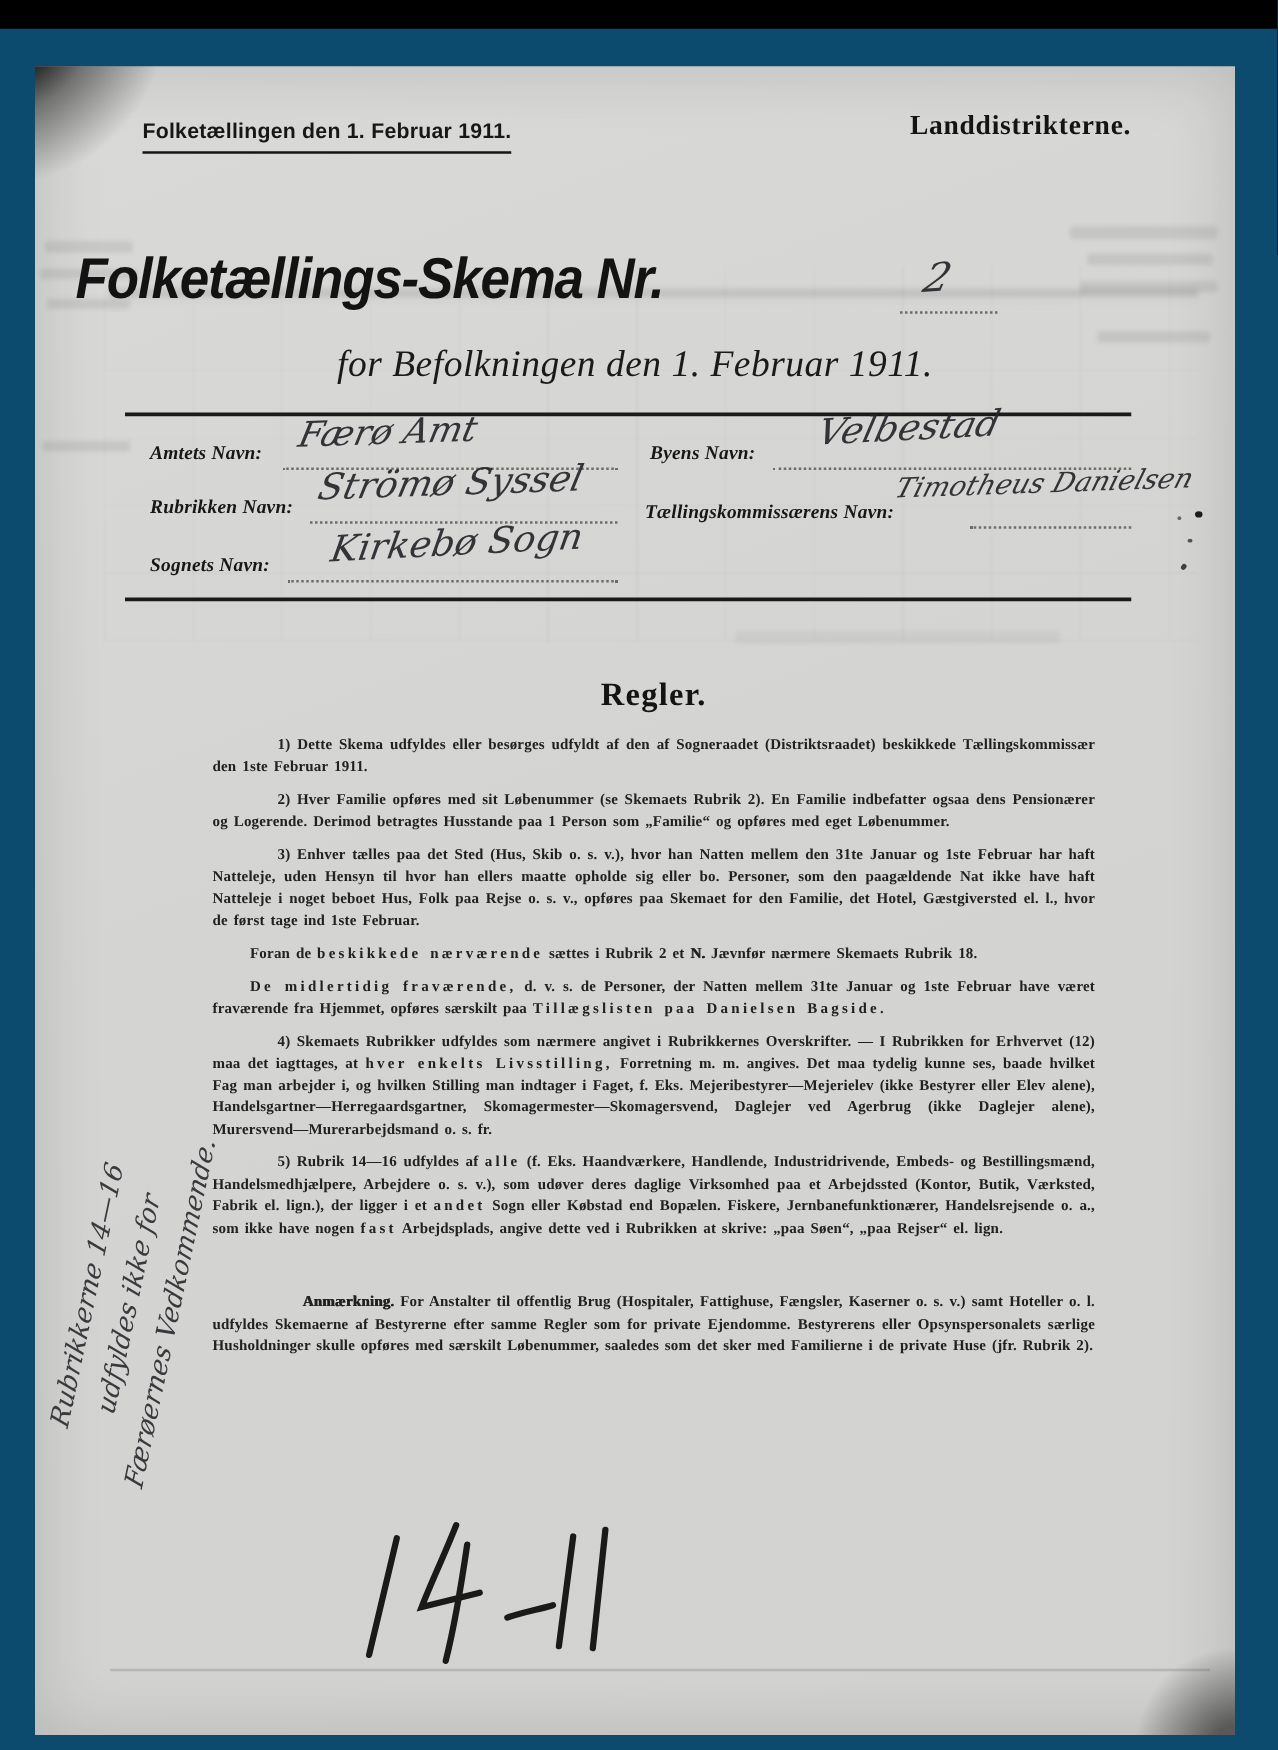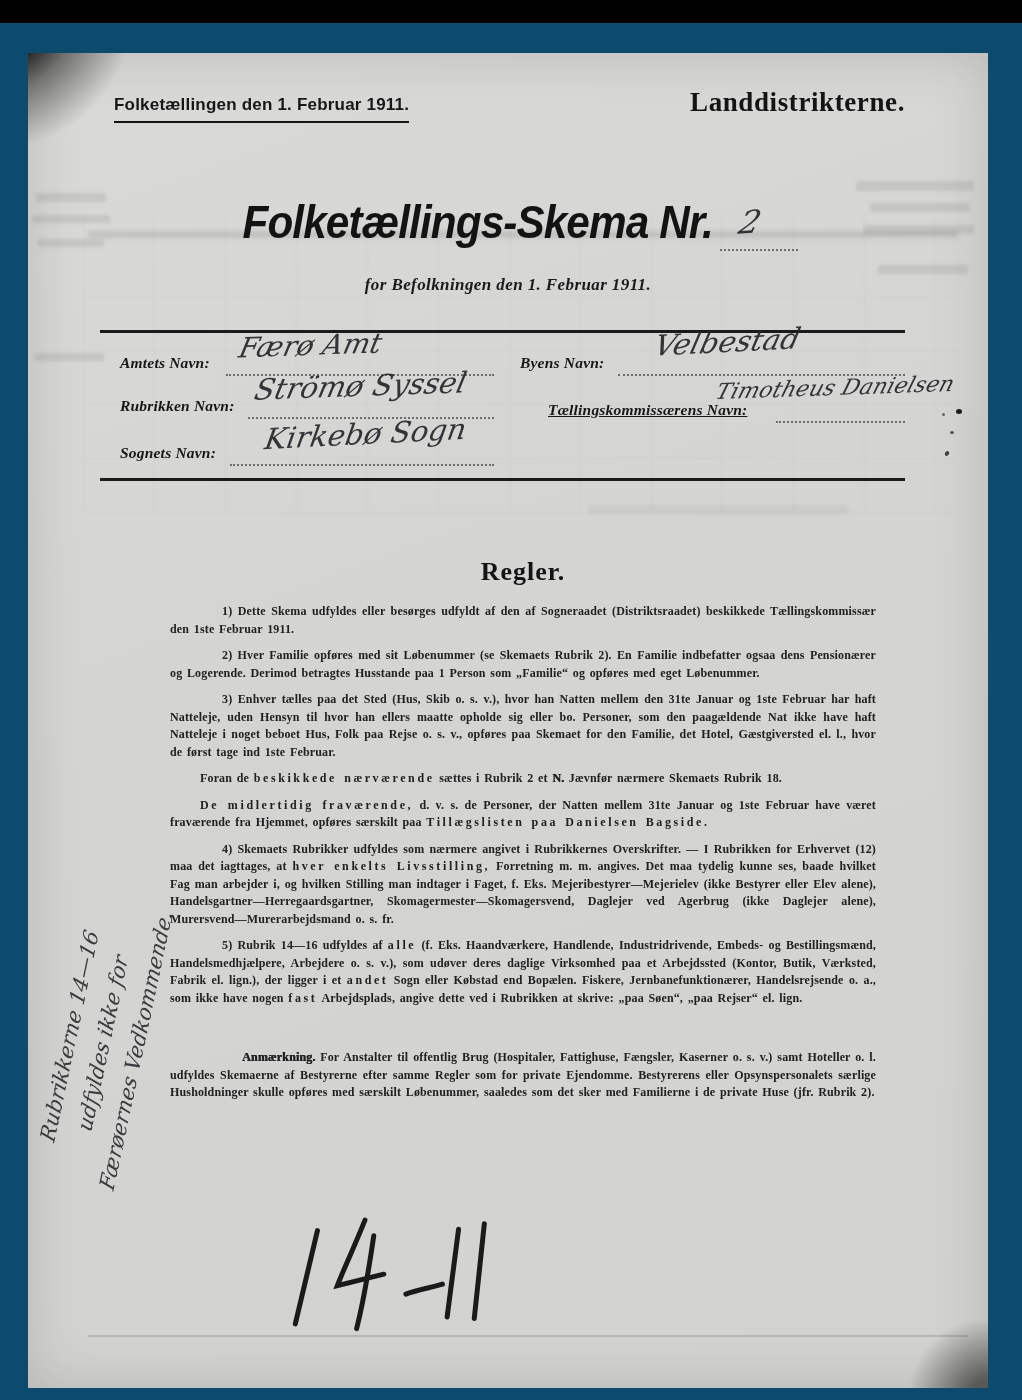--- a/index.html
+++ b/index.html
@@ -36,48 +36,48 @@
   .ink-speck{position:absolute;background:#1c1c1c;border-radius:50%;}
 
   
   .hdr-left{
     position:absolute;left:86px;top:42px;
     font-family:"Liberation Sans", sans-serif;font-weight:bold;font-size:17px;color:#171717;
     letter-spacing:.2px;border-bottom:2.5px solid #151515;padding-bottom:6px;
   }
   .hdr-right{
     position:absolute;right:83px;top:34px;
-    font-family:"Liberation Serif", serif;font-weight:bold;font-size:27px;color:#141414;letter-spacing:.6px;
+    font-family:"Liberation Serif", serif;font-weight:bold;font-size:22px;color:#141414;letter-spacing:.6px;
   }
-  .title-row{position:absolute;left:0;top:142px;width:900px;text-align:center;}
+  .title-row{position:absolute;left:12px;top:142px;width:900px;text-align:left;}
   .title{
     display:inline-block;font-family:"Liberation Sans", sans-serif;font-style:italic;font-weight:bold;
     font-size:46px;color:#131313;letter-spacing:-1px;transform:scaleX(.92);white-space:nowrap;
   }
   .subtitle{
     position:absolute;left:0;top:222px;width:960px;text-align:center;
-    font-style:italic;font-weight:bold;font-size:17px;color:#1a1a1a;letter-spacing:.4px;
+    font-style:italic;font-weight:normal;font-size:30px;color:#1a1a1a;letter-spacing:.4px;
   }
   .hrule{position:absolute;left:72px;width:805px;height:3px;background:#1a1a1a;}
   .hrule-1{top:277px;}
   .hrule-2{top:425px;box-shadow:0 -4px 0 -2px rgba(20,20,20,.35);}
 
   .field-label{
     position:absolute;font-style:italic;font-weight:bold;font-size:15.5px;color:#171717;letter-spacing:.2px;
     white-space:nowrap;
   }
   .dotline{position:absolute;height:0;border-bottom:2px dotted #6d6d6a;}
 
   .hw{
     position:absolute;font-family:"DejaVu Serif", serif;font-style:italic;color:#26262b;
     white-space:nowrap;transform:skewX(-14deg) rotate(-2deg);opacity:.92;
   }
   .hw-nr{left:712px;top:150px;font-size:32px;transform:skewX(-18deg) rotate(-4deg);}
 
-  .rules-wrap{position:absolute;left:142px;top:504px;width:706px;color:#1f1f1f;}
+  .rules-wrap{position:absolute;left:142px;top:488px;width:706px;color:#1f1f1f;}
   .rules-heading{
     margin:0 0 16px 0;text-align:center;font-size:26px;font-weight:bold;letter-spacing:1px;color:#141414;
     font-family:"Liberation Serif", serif;
   }
   .rules-wrap p{
     margin:0 0 9px 0;font-size:12px;line-height:17.5px;text-align:justify;font-weight:bold;
     letter-spacing:.15px;word-spacing:1.5px;color:#212121;
   }
   .ind-n{text-indent:52px;}
   .ind-c{text-indent:30px;}
@@ -135,21 +135,21 @@
     <div class="hw" style="left:212px;top:276px;font-size:28px;">Færø Amt</div>
 
     <div class="field-label" style="left:492px;top:301px;">Byens Navn:</div>
     <div class="dotline" style="left:590px;top:321px;width:287px;"></div>
     <div class="hw" style="left:628px;top:272px;font-size:29px;transform:skewX(-16deg) rotate(-3deg);">Velbestad</div>
 
     <div class="field-label" style="left:92px;top:344px;">Rubrikken Navn:</div>
     <div class="dotline" style="left:220px;top:364px;width:246px;"></div>
     <div class="hw" style="left:228px;top:316px;font-size:29px;">Strömø Syssel</div>
 
-    <div class="field-label" style="left:520px;top:348px;text-decoration:underline;">Tællingskommissærens Navn:</div>
+    <div class="field-label" style="left:488px;top:348px;">Tællingskommissærens Navn:</div>
     <div class="dotline" style="left:748px;top:368px;width:129px;"></div>
     <div class="hw" style="left:690px;top:322px;font-size:22px;transform:skewX(-18deg) rotate(-2deg);">Timotheus Danielsen</div>
 
     <div class="field-label" style="left:92px;top:391px;">Sognets Navn:</div>
     <div class="dotline" style="left:202px;top:411px;width:264px;"></div>
     <div class="hw" style="left:238px;top:364px;font-size:29px;transform:skewX(-12deg) rotate(-3deg);">Kirkebø Sogn</div>
 
     <div class="hrule hrule-2"></div>
 
     <div class="rules-wrap">

